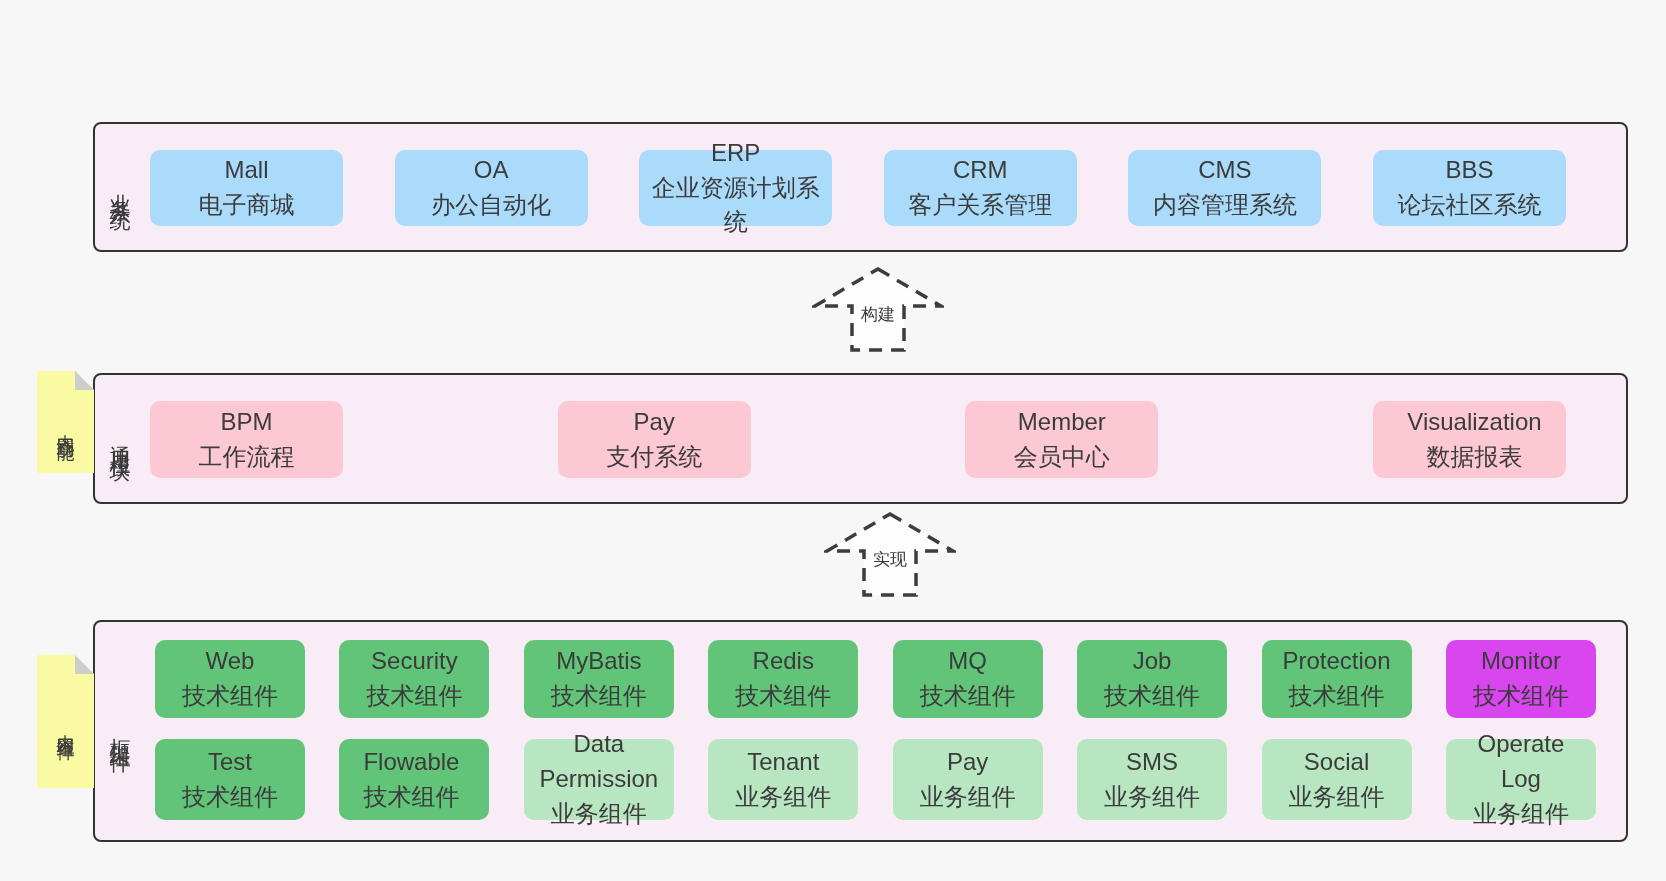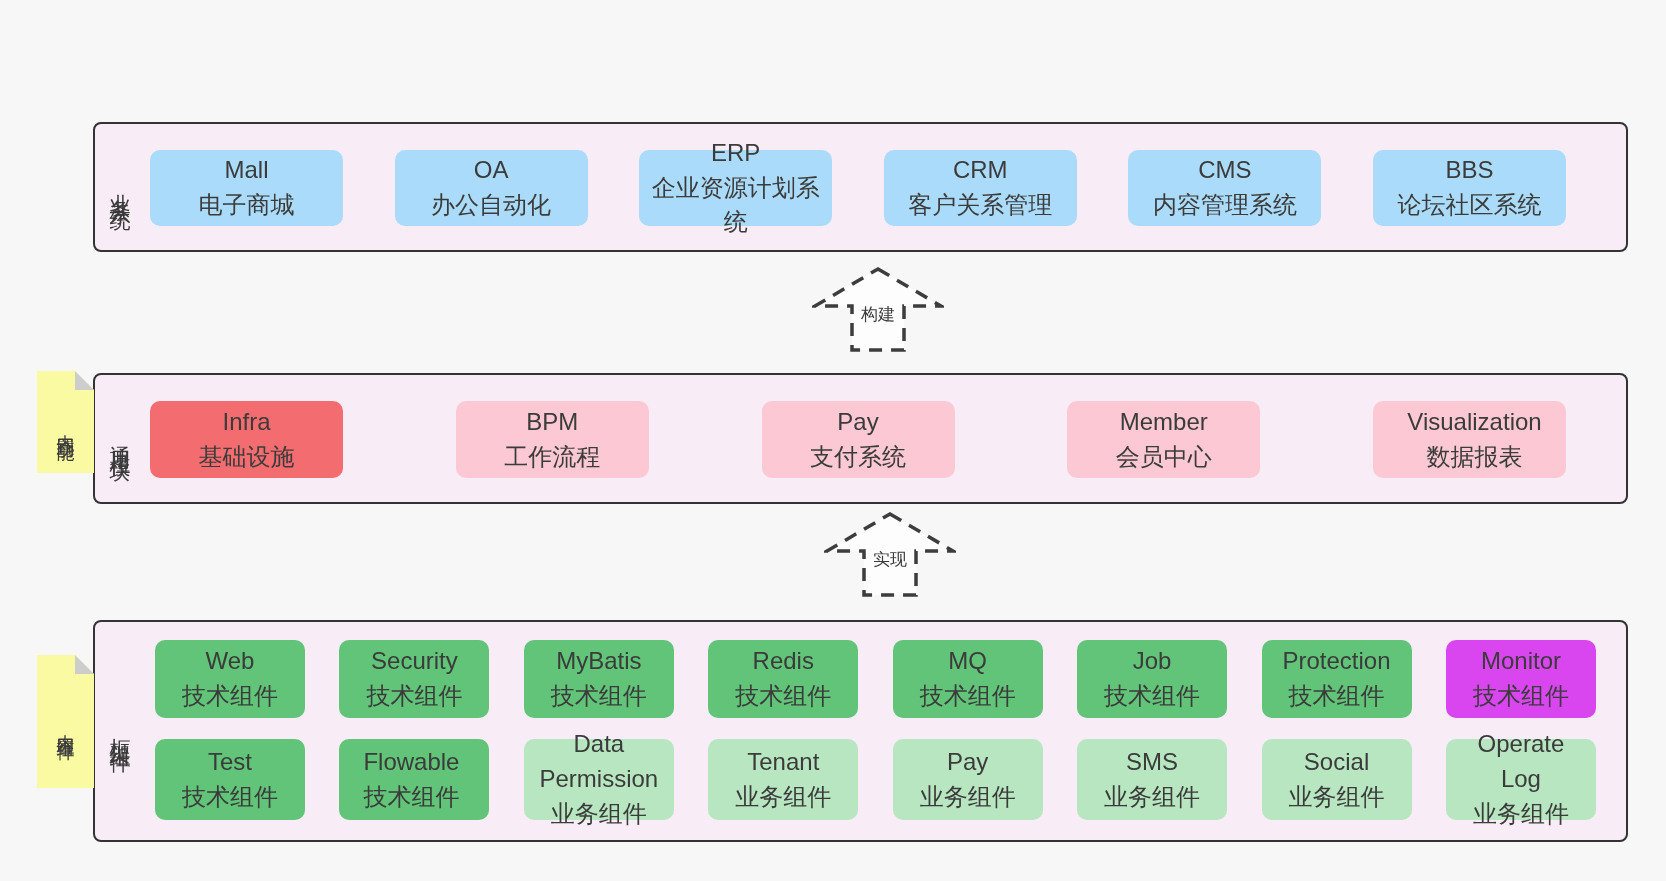--- a/index.html
+++ b/index.html
@@ -160,24 +160,20 @@
   <div class="arrow" id="arrow-build">
     <svg viewBox="0 0 132 88">
       <polygon points="66,3 129,40 92,40 92,84 40,84 40,40 3,40" fill="#fdfdfd" stroke="#3d3d3d" stroke-width="3.5" stroke-dasharray="13 9" stroke-linejoin="miter"></polygon>
     </svg>
     <div class="arrow-label">构建</div>
   </div>
 
   <section class="layer" id="layer-modules">
     <div class="v-label">通用模块</div>
     <div class="boxes">
-      <div class="box box-wide" style="background: rgb(243, 109, 112);">
-        <div>Infra</div>
-        <div>基础设施</div>
-      </div>
       <div class="box box-wide" style="background: rgb(252, 200, 211);">
         <div>BPM</div>
         <div>工作流程</div>
       </div>
       <div class="box box-wide" style="background: rgb(252, 200, 211);">
         <div>Pay</div>
         <div>支付系统</div>
       </div>
       <div class="box box-wide" style="background: rgb(252, 200, 211);">
         <div>Member</div>

